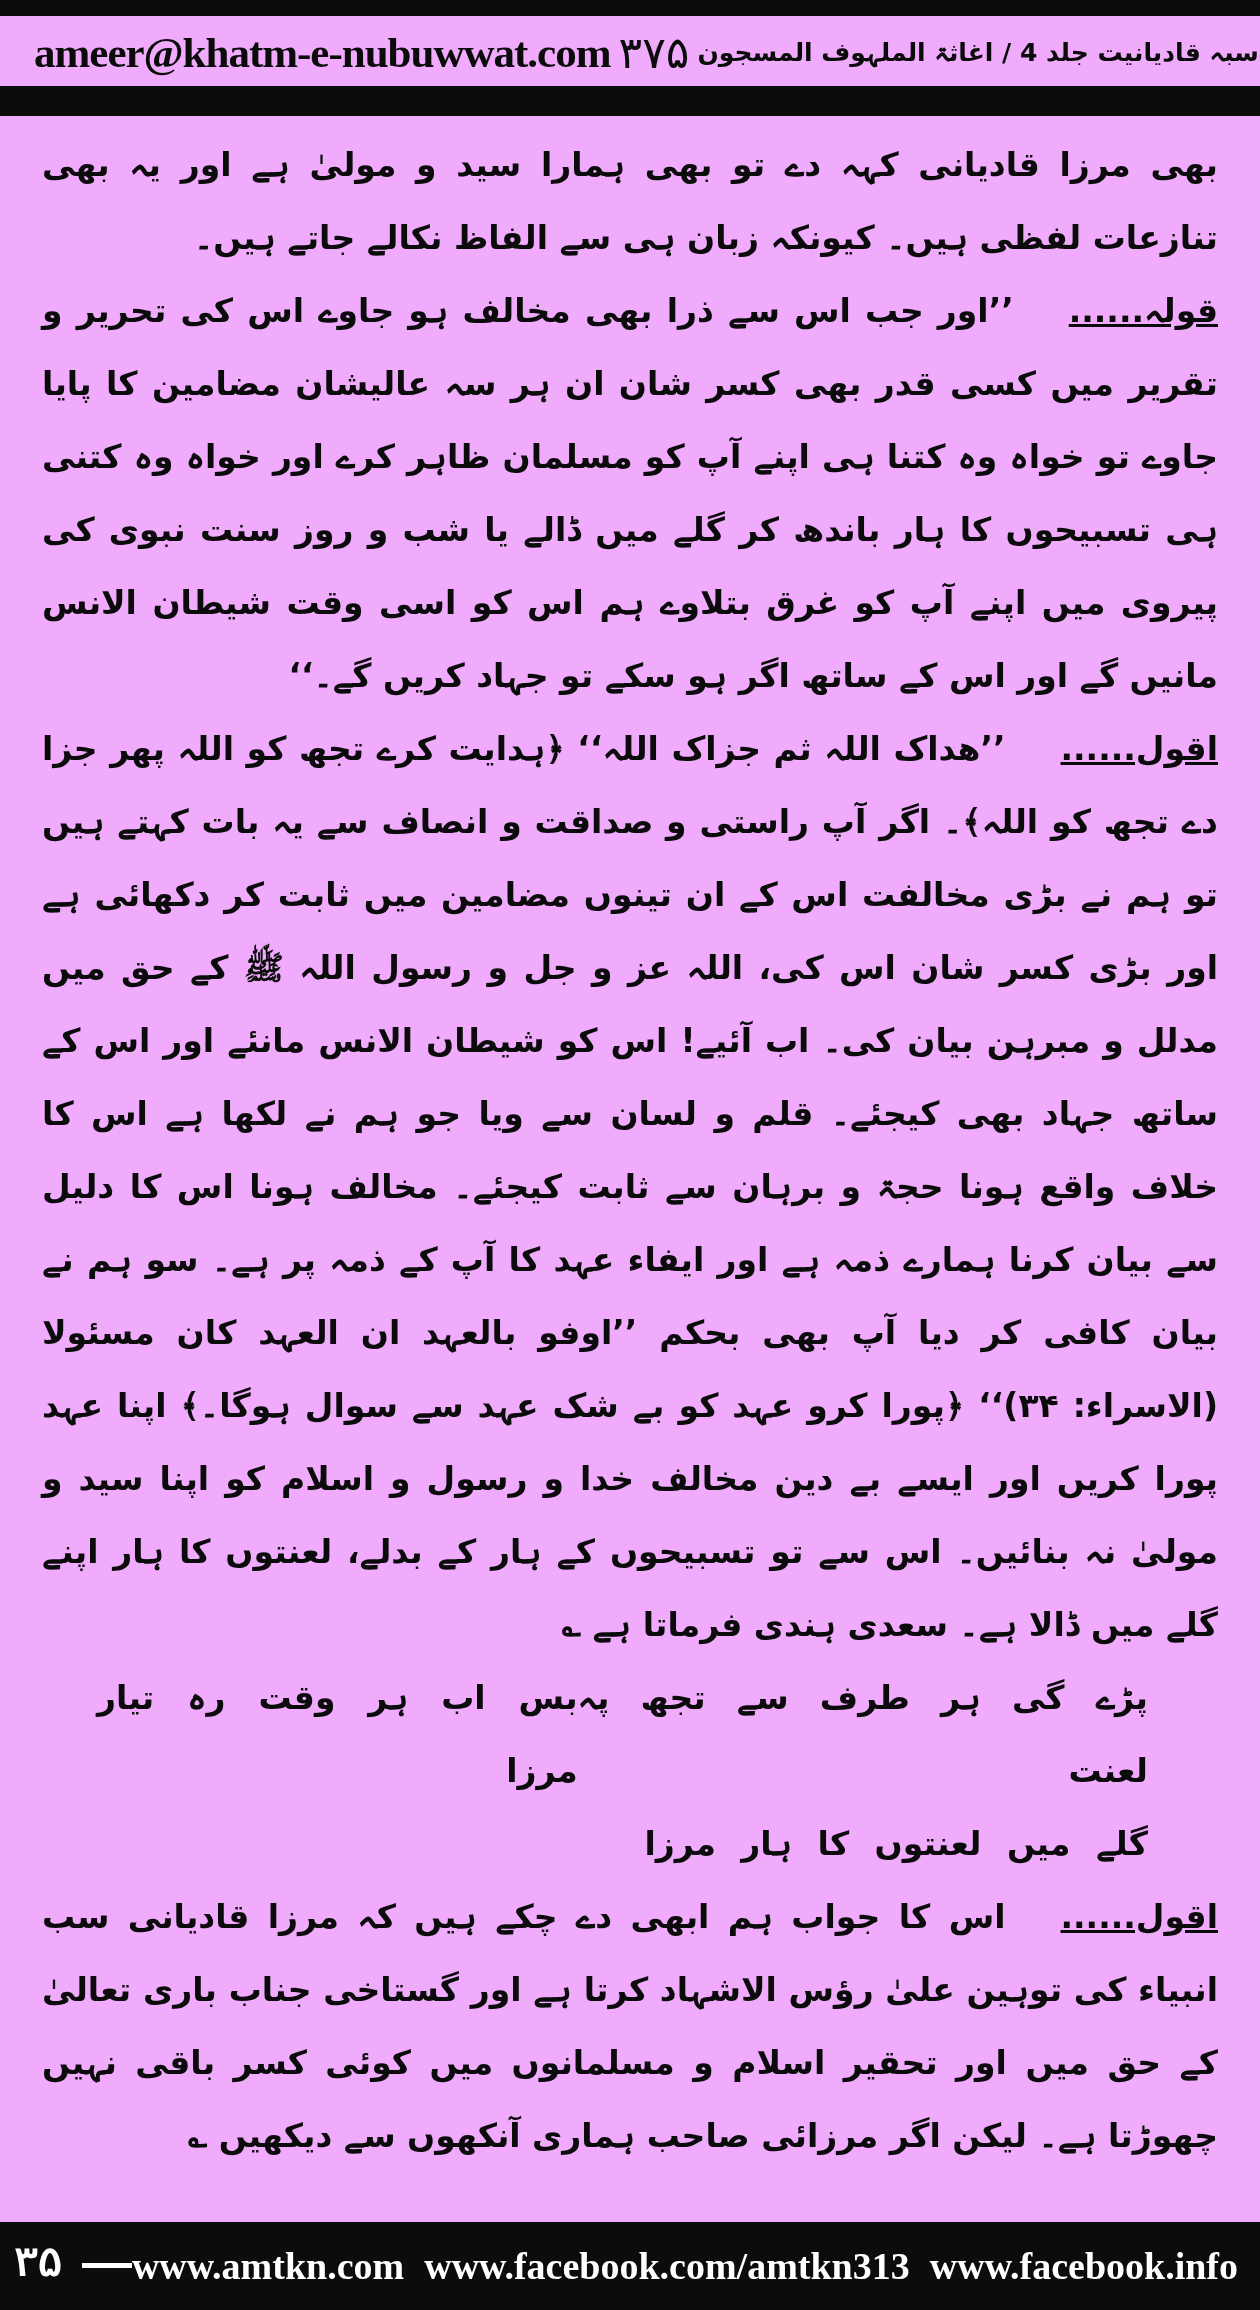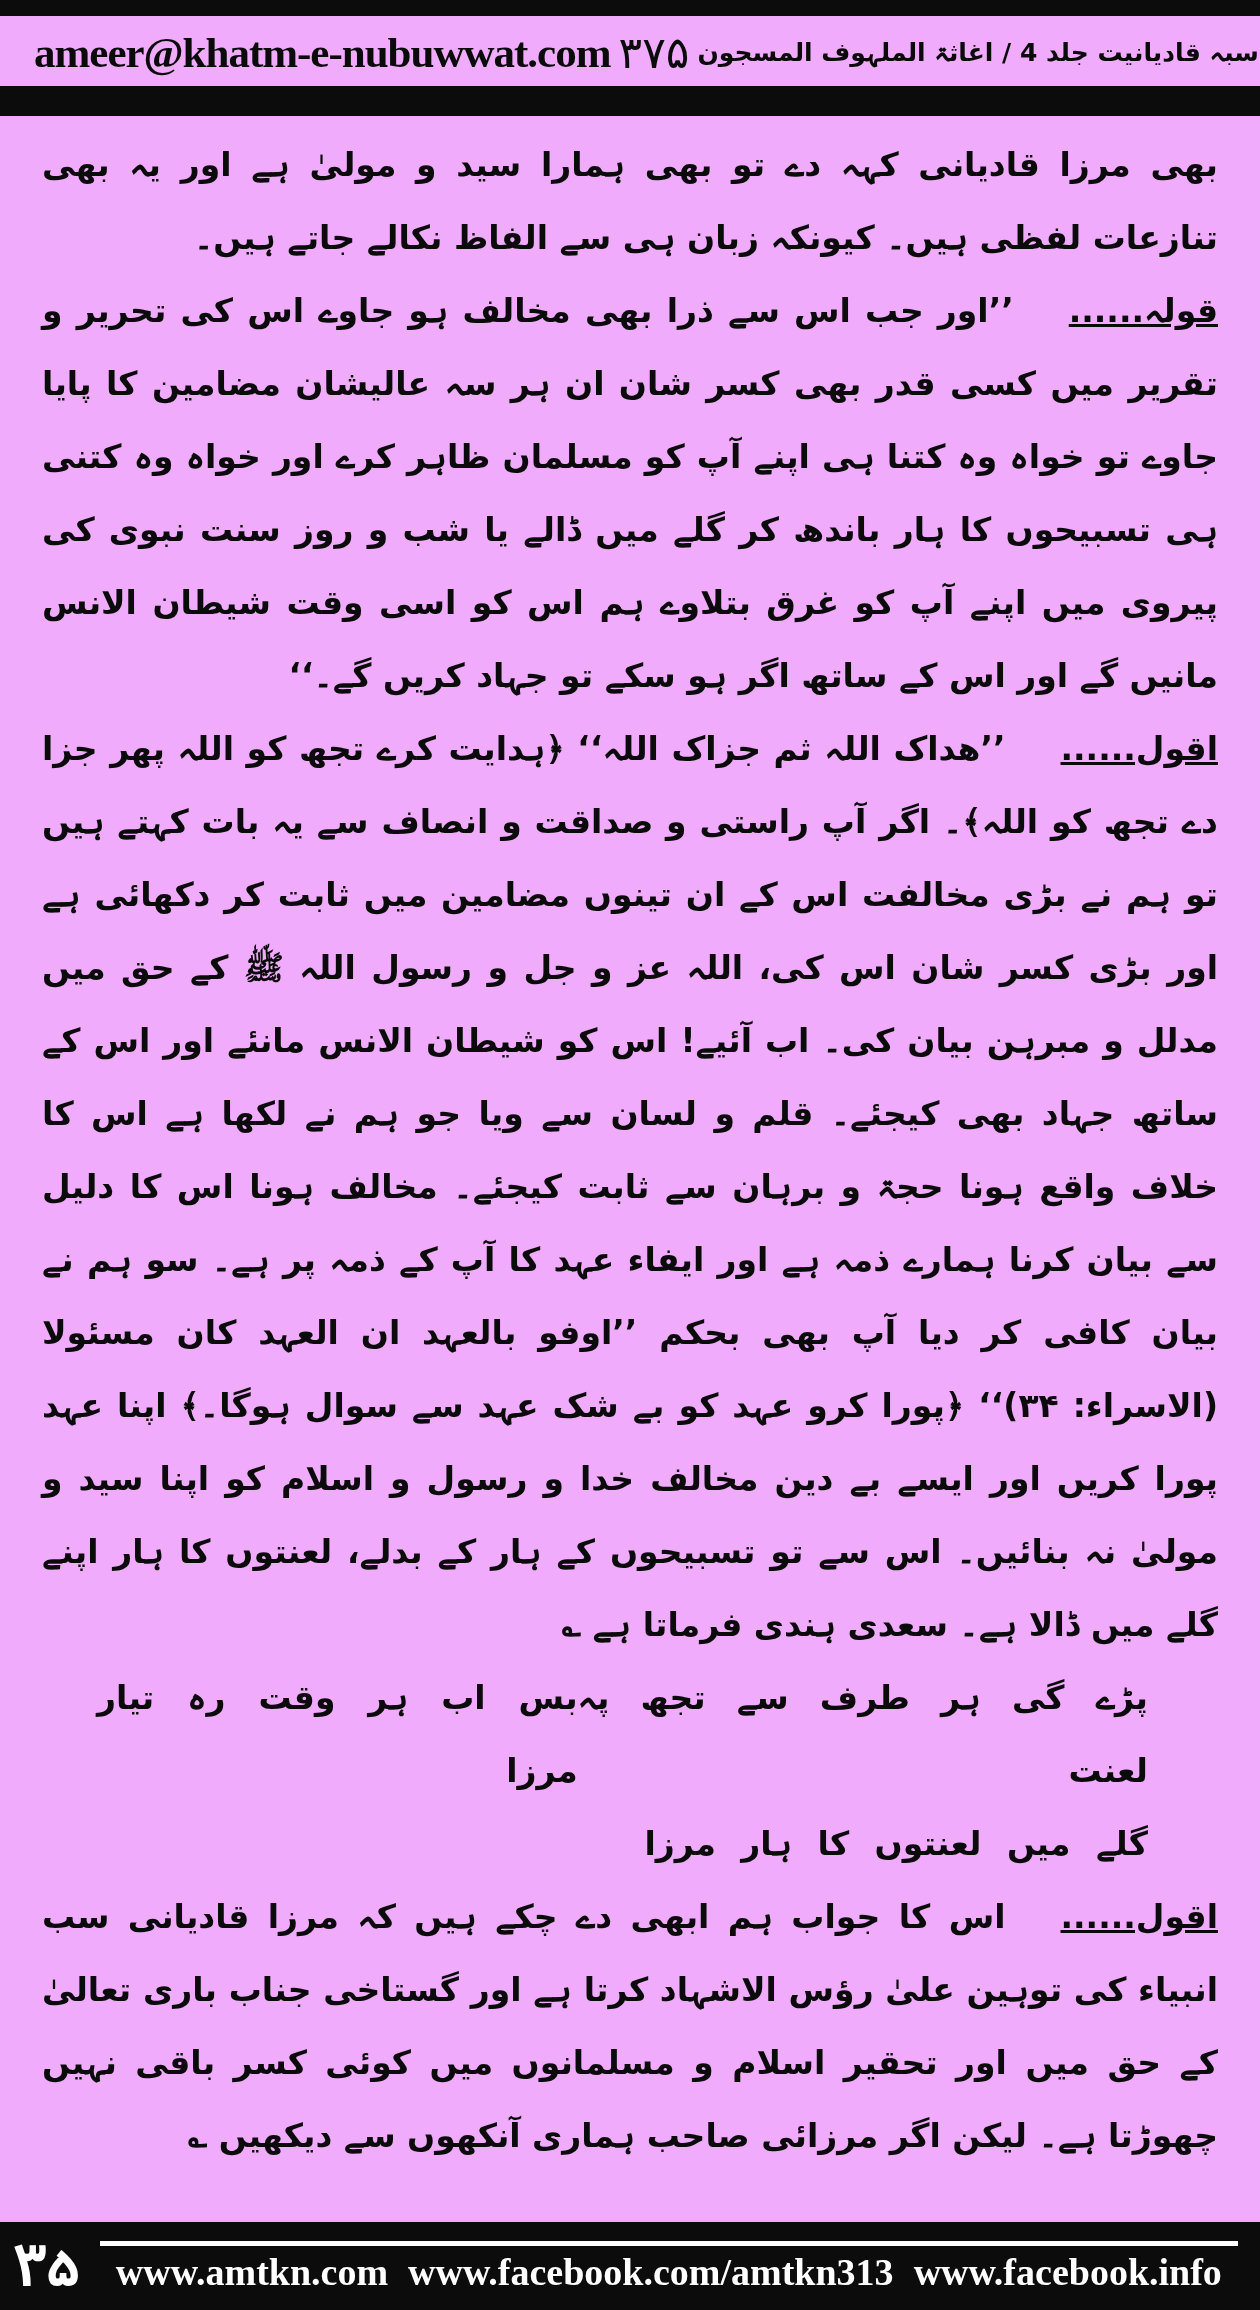--- a/index.html
+++ b/index.html
@@ -41,24 +41,24 @@
     padding:0 70px 0 55px;box-sizing:border-box;
   }
   .urdu-verse .hemistich{word-spacing:14px;}
   
   .footer{
     position:absolute;left:0;bottom:0;width:100%;height:88px;background:#0c0c0c;
     display:flex;align-items:center;padding:0 22px 0 14px;box-sizing:border-box;
     color:#ffffff;direction:ltr;
   }
   .footer-num{
-    font-size:56px;font-weight:900;line-height:1;margin-right:20px;
-    font-family:Liberation Sans, sans-serif;
+    font-size:40px;font-weight:900;line-height:1;margin-right:20px;
+    font-family:Liberation Mono, monospace;
   }
-  .footer-main{flex:1;display:flex;flex-direction:column;align-items:center;}
+  .footer-main{flex:1;display:flex;flex-direction:row;align-items:center;}
   .footer-rule{height:5px;background:#ffffff;width:100%;margin:2px 0 4px 0;}
   .footer-links{
     display:flex;gap:20px;white-space:nowrap;
     font-family:"Liberation Serif",serif;font-weight:bold;font-size:38px;
   }
 </style>
 </head>
 <body>
 
 <div class="page">

